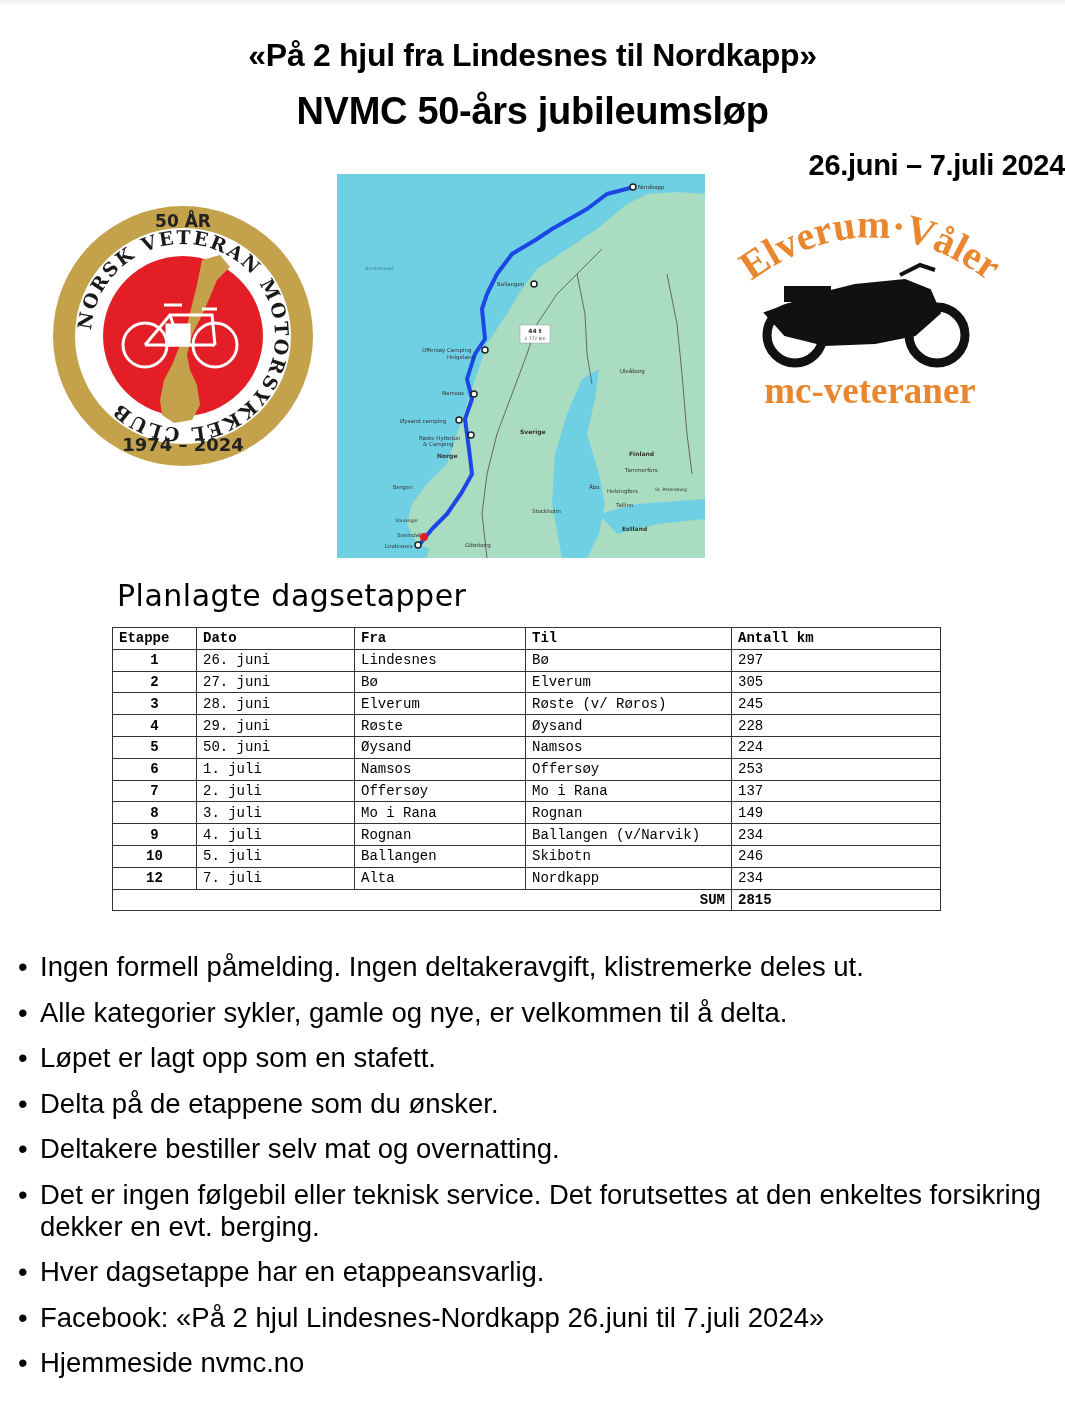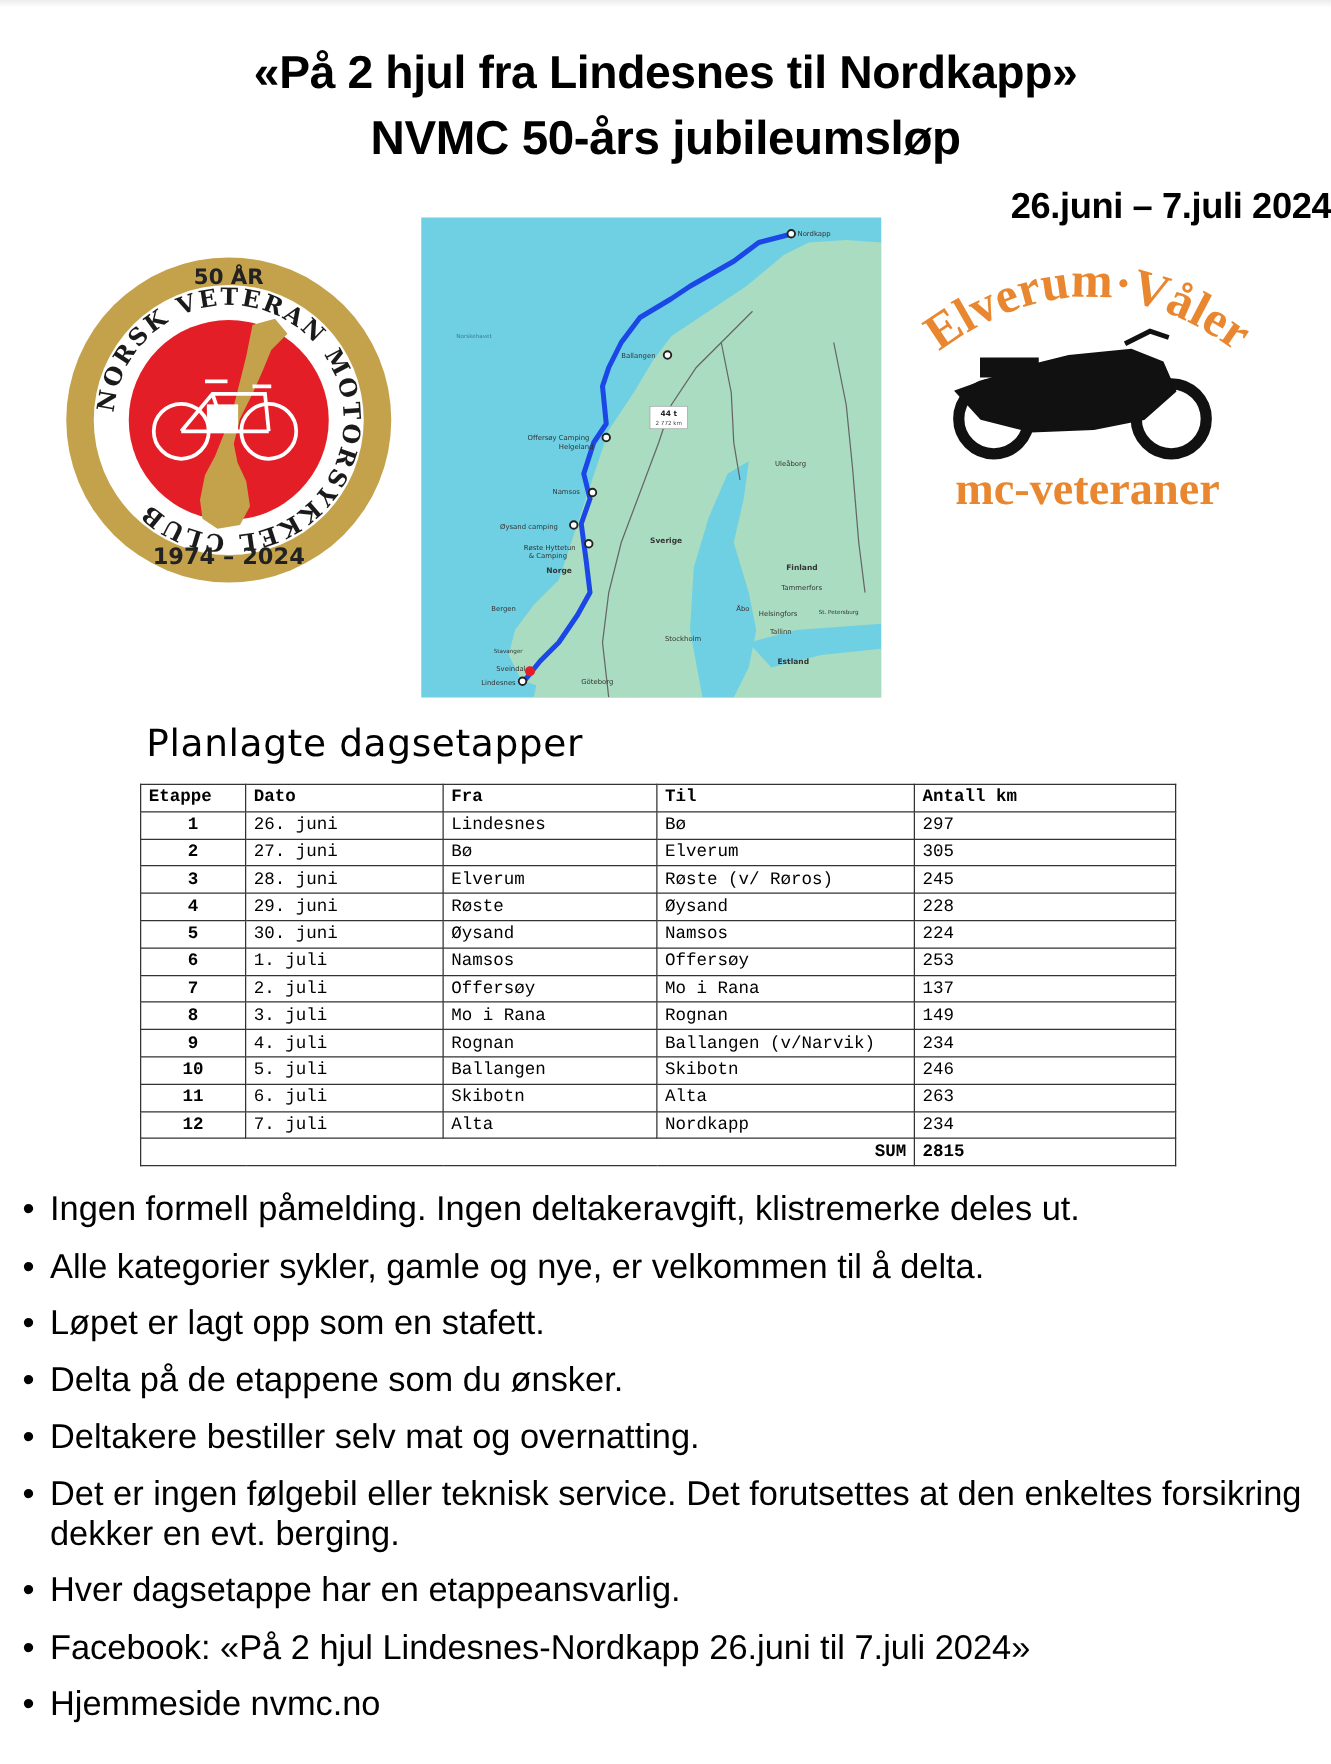--- a/index.html
+++ b/index.html
@@ -4,21 +4,21 @@
 <style>
   html, body { margin:0; padding:0; }
   body {
     width:1065px; height:1411px; background:#ffffff; position:relative; overflow:hidden;
     font-family:"Liberation Sans", sans-serif; color:#000;
   }
   .topbar { position:absolute; left:0; top:0; width:1065px; height:6px;
     background:linear-gradient(#ececec,#ffffff); }
   .title { position:absolute; left:0; width:1065px; text-align:center; font-weight:bold;
     font-family:"Liberation Sans Narrow","Liberation Sans", sans-serif; letter-spacing:-0.3px; }
-  #t1 { top:37px; font-size:37px; }
+  #t1 { top:37px; font-size:32px; }
   #t2 { top:90px; font-size:38px; }
   #t3 { top:149px; font-size:29px;text-align:right; }
 
   
   .nvmc-logo { position:absolute; left:52px; top:205px; width:262px; height:262px; }
   .ev-logo { position:absolute; left:725px; top:195px; width:290px; height:225px; }
 
   
   .map { position:absolute; left:337px; top:174px; width:368px; height:384px; overflow:hidden; background:#6fd0e4; }
   .map svg { display:block; }
@@ -195,21 +195,21 @@
       </tr>
     <tr>
         <td class="num">4</td>
         <td>29. juni</td>
         <td>Røste</td>
         <td>Øysand</td>
         <td>228</td>
       </tr>
     <tr>
         <td class="num">5</td>
-        <td>30. juni</td>
+        <td>50. juni</td>
         <td>Øysand</td>
         <td>Namsos</td>
         <td>224</td>
       </tr>
     <tr>
         <td class="num">6</td>
         <td>1. juli</td>
         <td>Namsos</td>
         <td>Offersøy</td>
         <td>253</td>
@@ -234,27 +234,20 @@
         <td>Rognan</td>
         <td>Ballangen (v/Narvik)</td>
         <td>234</td>
       </tr>
     <tr>
         <td class="num">10</td>
         <td>5. juli</td>
         <td>Ballangen</td>
         <td>Skibotn</td>
         <td>246</td>
-      </tr>
-    <tr>
-        <td class="num">11</td>
-        <td>6. juli</td>
-        <td>Skibotn</td>
-        <td>Alta</td>
-        <td>263</td>
       </tr>
     <tr>
         <td class="num">12</td>
         <td>7. juli</td>
         <td>Alta</td>
         <td>Nordkapp</td>
         <td>234</td>
       </tr>
     <tr>
       <td colspan="4" class="sumlabel">SUM</td>

